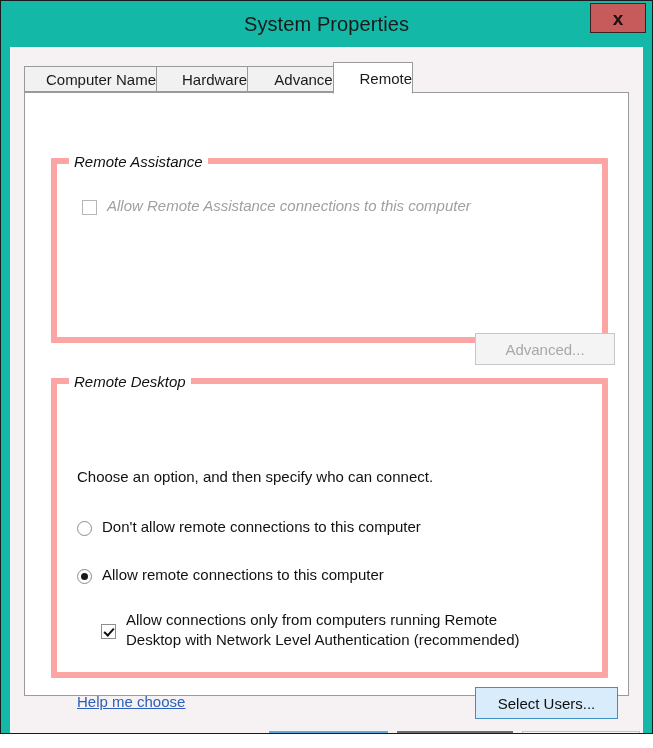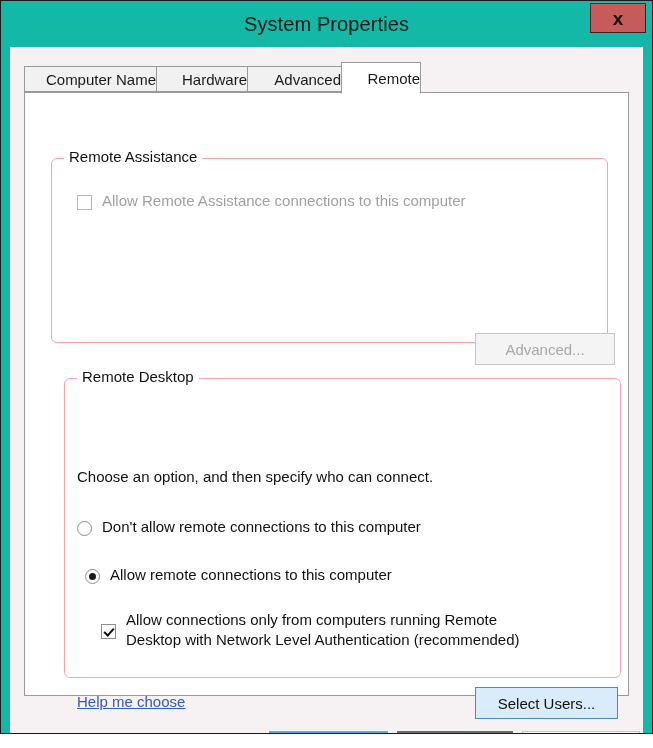--- a/index.html
+++ b/index.html
@@ -99,40 +99,41 @@
   .tab.active {
     top: 0;
     height: 32px;
     background: #ffffff;
     border-bottom: 1px solid #ffffff;
     z-index: 5;
   }
   #tab0 { left: 0;   width: 133px; }
   #tab1 { left: 132px; width: 92px; }
   #tab2 { left: 223px; width: 95px; padding-left: 28px; }
-  #tab3 { left: 317px; width: 80px; }
+  #tab3 { left: 309px; width: 80px; }
 
   
   .tab-panel {
     position: absolute;
     left: 14px;
     top: 45px;
     width: 605px;
     height: 604px;
     background: #ffffff;
     border: 1px solid #9a9a9a;
     box-sizing: border-box;
   }
 
   
   .groupbox {
     position: absolute;
     box-sizing: border-box;
-    border: 1px solid #fca5a5;
-    border-radius: 6px;
+    border: 6px solid #fca5a5;
+    border-radius: 1px;
+    font-style: italic;
   }
   .groupbox-title {
     position: absolute;
     top: -11px;
     left: 12px;
     background: #ffffff;
     padding: 0 5px;
     font-size: 15px;
     color: #111111;
     user-select: none;
@@ -142,21 +143,20 @@
     left: 26px;
     top: 65px;
     width: 557px;
     height: 185px;
   }
   #group-remote-desktop {
     left: 26px;
     top: 285px;
     width: 557px;
     height: 300px;
-    margin-left: 13px;
   }
 
   
   .check-row, .radio-row {
     position: absolute;
     display: flex;
     align-items: center;
   }
   .checkbox-box {
     width: 15px;
@@ -338,21 +338,21 @@
         <div class="groupbox-title">Remote Desktop</div>
       </div>
 
       <div class="static-text" style="left:52px; top:375px;">Choose an option, and then specify who can connect.</div>
 
       <div class="radio-row" style="left:52px; top:424px;">
         <span class="radio-circle"></span>
         <span class="ctl-label">Don't allow remote connections to this computer</span>
       </div>
 
-      <div class="radio-row" style="left:60px; top:472px;">
+      <div class="radio-row" style="left:52px; top:472px;">
         <span class="radio-circle selected"></span>
         <span class="ctl-label">Allow remote connections to this computer</span>
       </div>
 
       <div class="check-row" style="left:76px; top:517px; width:470px;">
         <span class="checkbox-box checked"></span>
         <span class="ctl-label">
           <span>Allow connections only from computers running Remote</span><br>
           <span>Desktop with Network Level Authentication (recommended)</span>
         </span>

